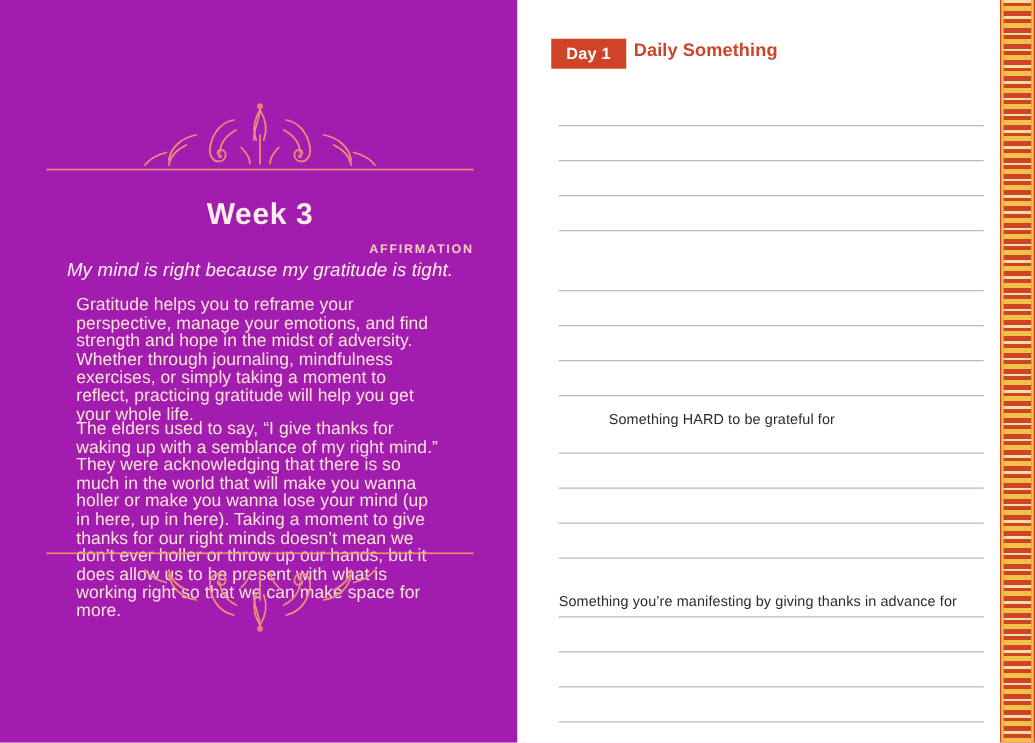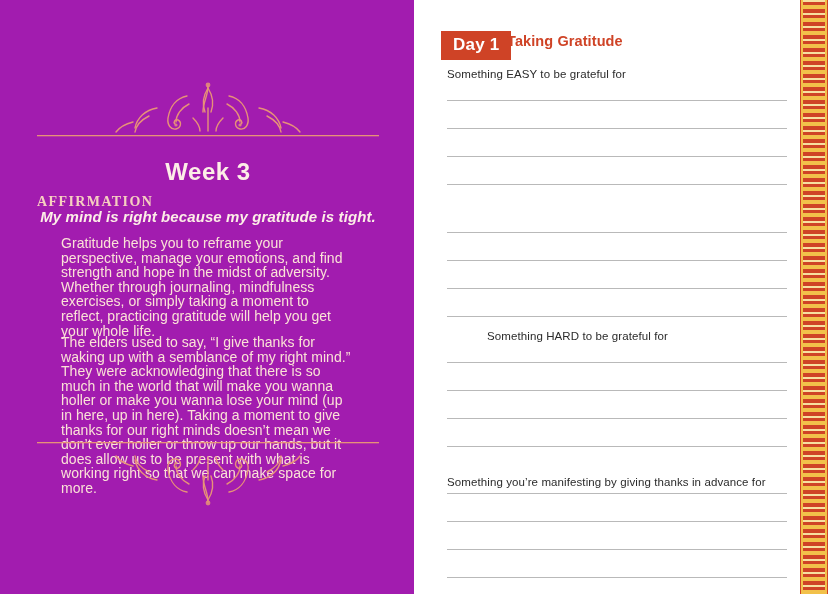--- a/index.html
+++ b/index.html
@@ -57,36 +57,35 @@
     color: #fdeee7;
     font-size: 24px;
     font-weight: bold;
     letter-spacing: 0.5px;
   }
   .affirmation-label {
     position: absolute;
     left: 0;
     top: 194px;
     width: 342px;
-    text-align: left;
+    text-align: right;
     color: #f6cfc0;
-    font-size: 14px;
+    font-size: 10px;
     font-weight: bold;
     letter-spacing: 1.4px;
-    font-family: Liberation Serif, serif;
   }
   .affirmation-text {
     position: absolute;
     left: 0;
     top: 208px;
     width: 342px;
     text-align: center;
     color: #fdeee7;
     font-size: 15px;
-    font-weight: bold;
+    font-weight: normal;
     font-style: italic;
     letter-spacing: 0.1px;
   }
   .body-para {
     position: absolute;
     left: 24px;
     width: 294px;
     color: #fbe2d7;
     font-size: 14px;
     line-height: 14.6px;
@@ -103,21 +102,21 @@
     width: 386px;
     height: 594px;
     background: #ffffff;
   }
   .day-badge {
     position: absolute;
     left: 27px;
     top: 31px;
     background: #cf4326;
     color: #ffffff;
-    font-size: 17px;
+    font-size: 13px;
     font-weight: bold;
     padding: 4px 12px 5px 12px;
     letter-spacing: 0.2px;
   }
   .day-heading {
     position: absolute;
     left: 93px;
     top: 33px;
     color: #cf4326;
     font-size: 14.5px;
@@ -247,23 +246,22 @@
             <circle cx="203" cy="23" r="1.6"></circle>
           </g>
         </svg>
       </div>
 
     </div>
   </div>
 
   <div class="right-page">
     <div class="day-badge">Day 1</div>
-    <div class="day-heading">Taking Gratitude</div>
-
-    <div class="prompt" style="top:68px;">Something EASY to be grateful for</div>
+    <div class="day-heading">Daily Something</div>
+
     <div class="write-line" style="top:100px;"></div>
     <div class="write-line" style="top:128px;"></div>
     <div class="write-line" style="top:156px;"></div>
     <div class="write-line" style="top:184px;"></div>
 
     <div class="write-line" style="top:232px;"></div>
     <div class="write-line" style="top:260px;"></div>
     <div class="write-line" style="top:288px;"></div>
     <div class="write-line" style="top:316px;"></div>
 

